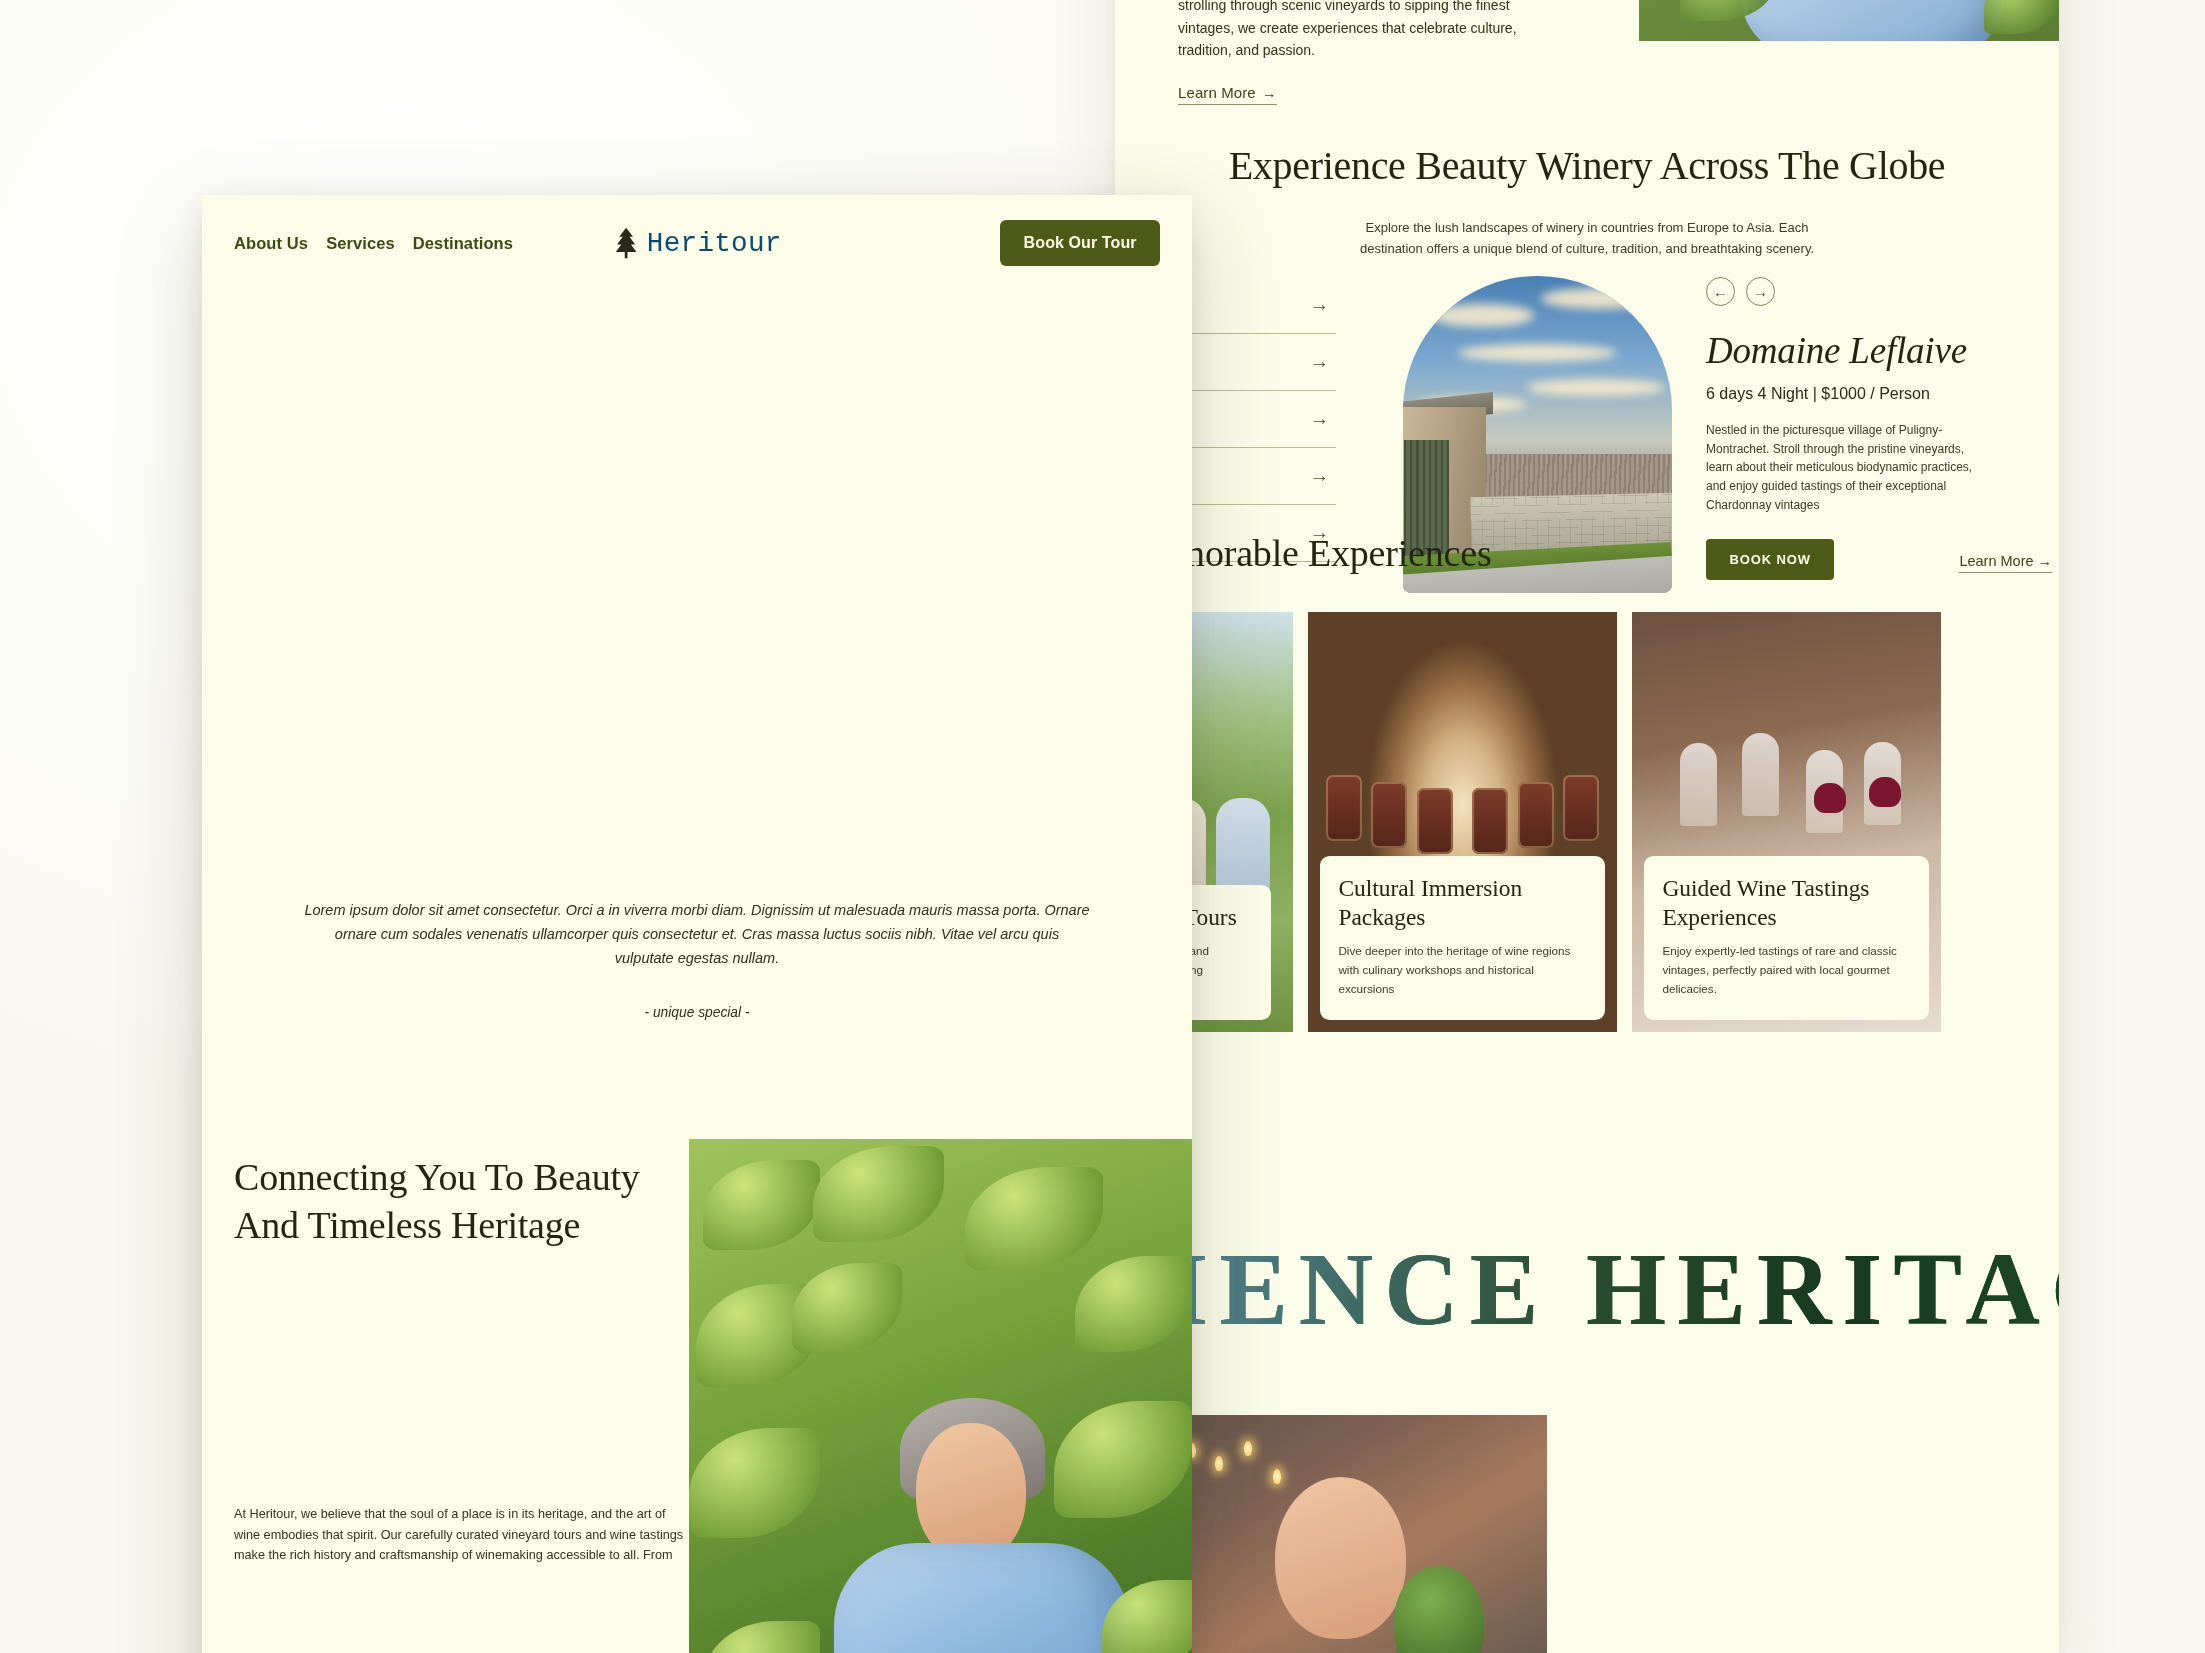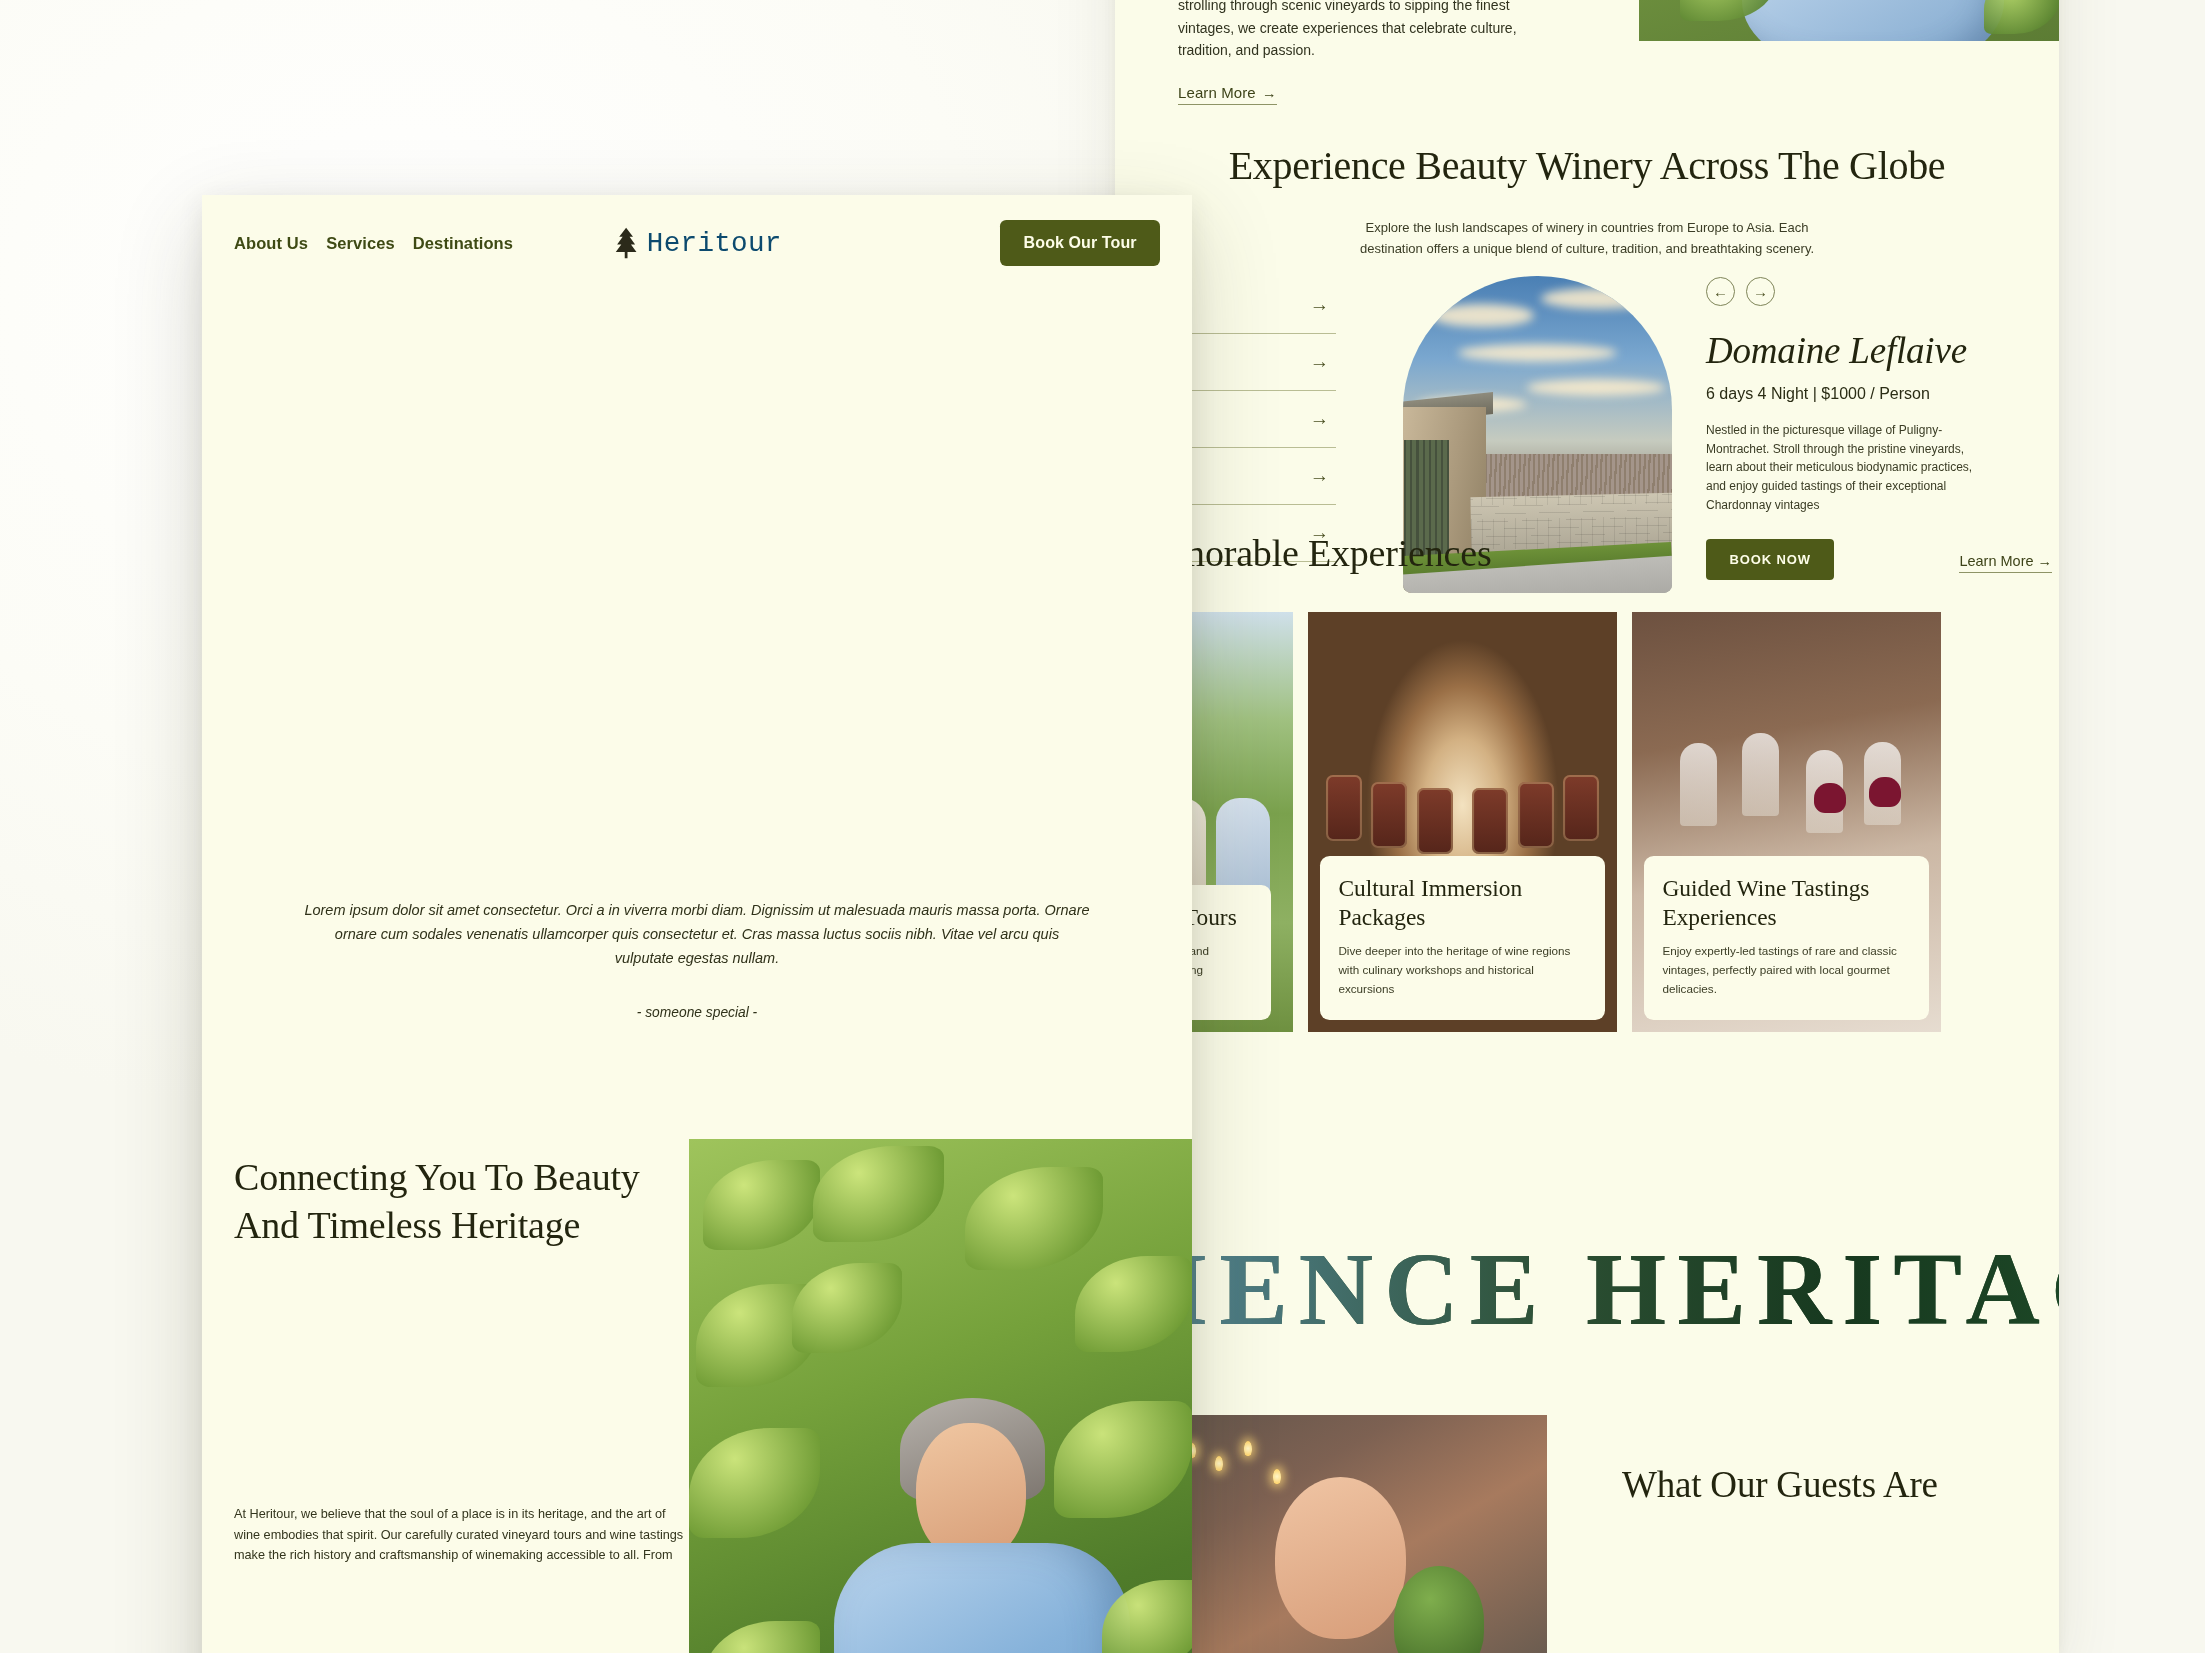--- a/index.html
+++ b/index.html
@@ -573,21 +573,20 @@
           <div class="flame" style="left:36px;top:9.6px;" data-interactable="false"></div>
           <div class="flame" style="left:63px;top:23.4px;" data-interactable="false"></div>
           <div class="flame" style="left:92px;top:8.3px;" data-interactable="false"></div>
           <div class="flame" style="left:121px;top:36px;" data-interactable="false"></div>
         </div>
         <div class="hair" data-interactable="false"></div>
         <div class="face" data-interactable="false"></div>
         <div class="plant" data-interactable="false"></div>
       </div>
 
-      <div class="testi-title" data-interactable="false">What Our Guests Are</div>
 
     </div>
   </div>
 
   <div id="front-sheet" data-interactable="false">
     <div id="front-inner">
 
       <div class="nav" data-interactable="false">
         <div class="nav-links" data-interactable="false">
           <a class="nav-link" href="#" data-interactable="true">About Us</a>
@@ -600,21 +599,21 @@
             <path d="M20 1 L30 14 L25 14 L33 25 L27 25 L35 36 L22 36 L22 45 L18 45 L18 36 L5 36 L13 25 L7 25 L15 14 L10 14 Z" fill="#2b2a1a"></path>
           </svg>
           <span class="brand-name" data-interactable="false">Heritour</span>
         </div>
 
         <button class="cta-btn" data-interactable="true">Book Our Tour</button>
       </div>
 
 
       <div class="quote" data-interactable="false">Lorem ipsum dolor sit amet consectetur. Orci a in viverra morbi diam. Dignissim ut malesuada mauris massa porta. Ornare ornare cum sodales venenatis ullamcorper quis consectetur et. Cras massa luctus sociis nibh. Vitae vel arcu quis vulputate egestas nullam.</div>
-      <div class="quote-author" data-interactable="false">- someone special -</div>
+      <div class="quote-author" data-interactable="false">- unique special -</div>
 
       <div class="connect-title" data-interactable="false">Connecting You To Beauty
 And Timeless Heritage</div>
       <div class="connect-body" data-interactable="false">At Heritour, we believe that the soul of a place is in its heritage, and the art of wine embodies that spirit. Our carefully curated vineyard tours and wine tastings make the rich history and craftsmanship of winemaking accessible to all. From</div>
 
       <div class="connect-photo" data-interactable="false">
         <div class="cp-leaf" style="left:13.8px;top:20.7px;width:117px;height:90px;" data-interactable="false"></div>
         <div class="cp-leaf" style="left:124px;top:6.9px;width:131px;height:96px;" data-interactable="false"></div>
         <div class="cp-leaf" style="left:276px;top:27.6px;width:138px;height:103px;" data-interactable="false"></div>
         <div class="cp-leaf" style="left:386px;top:117px;width:117px;height:96px;" data-interactable="false"></div>

